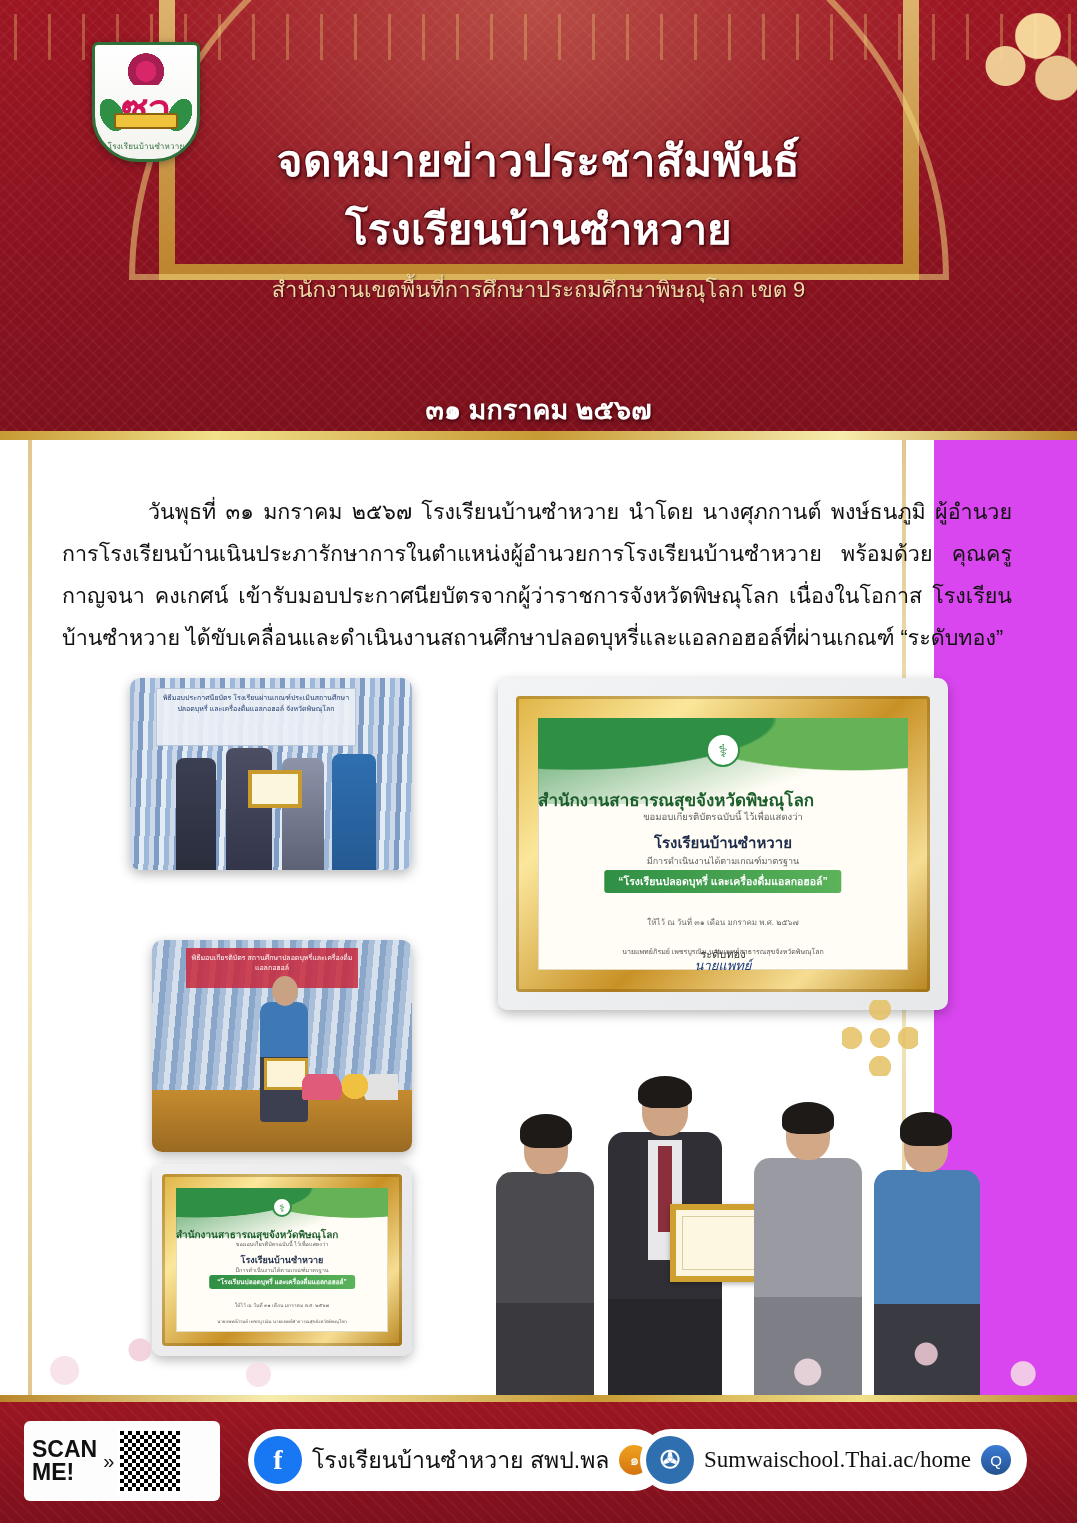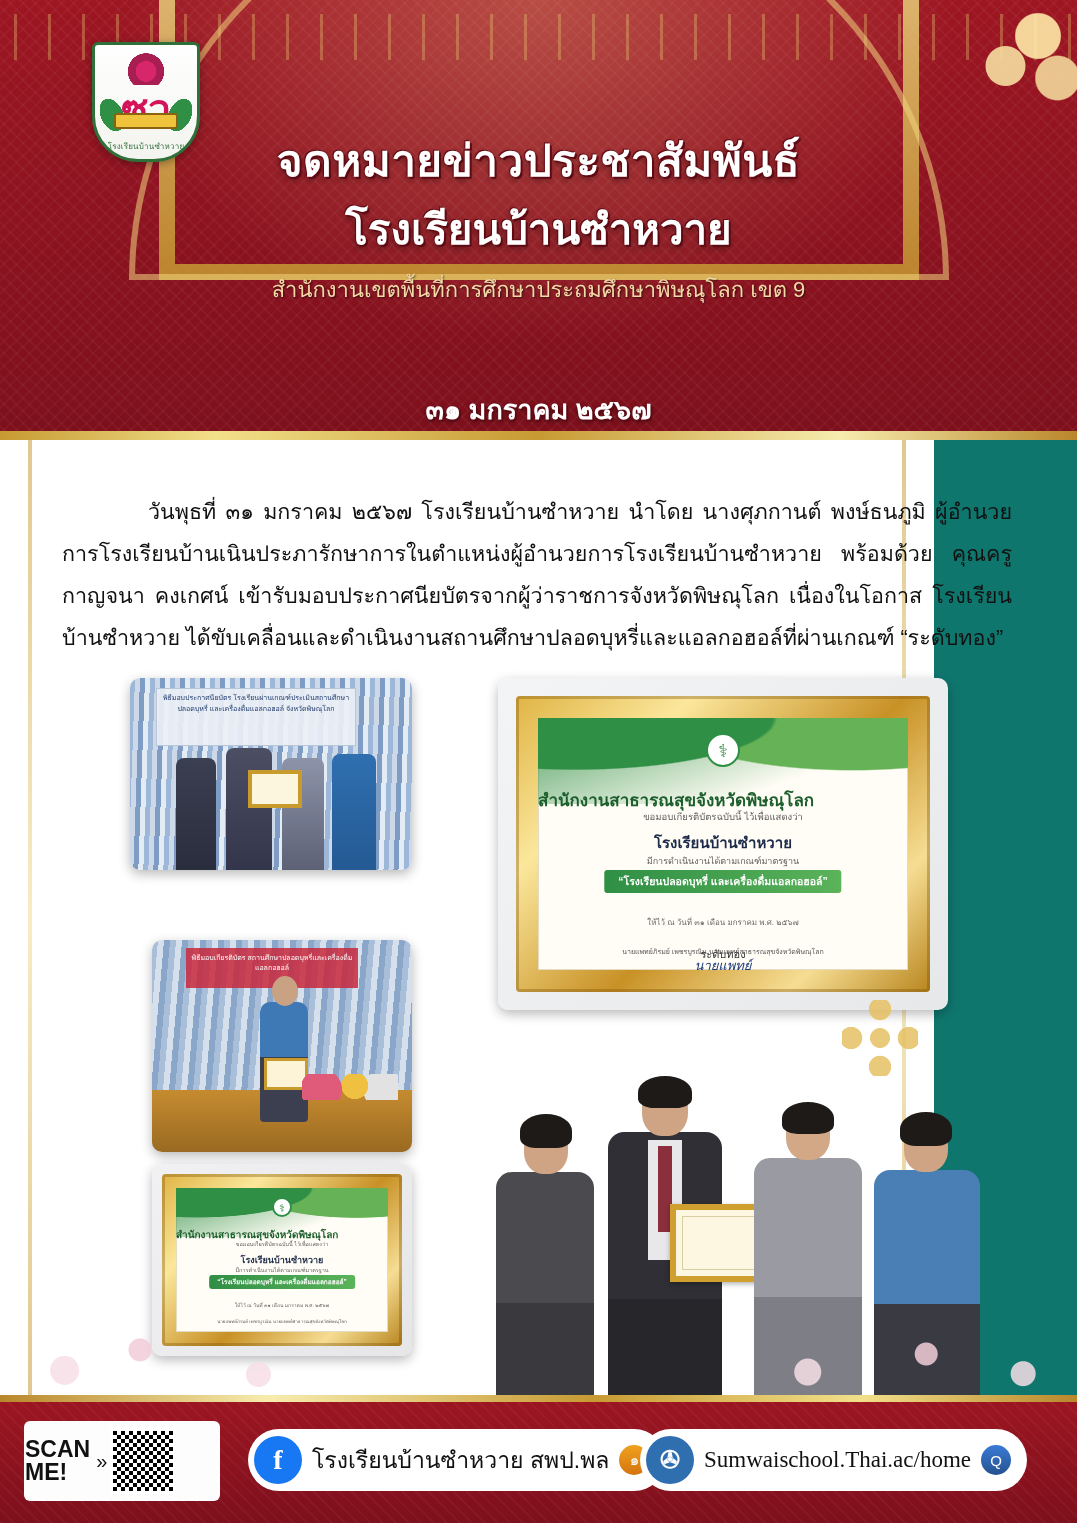--- a/index.html
+++ b/index.html
@@ -5,21 +5,21 @@
   * { box-sizing: border-box; margin: 0; padding: 0; }
   html, body {
     width: 1077px; height: 1523px;
     font-family: "Liberation Sans", sans-serif;
     background: #ffffff;
     overflow: hidden;
   }
   .page {
     position: relative;
     width: 1077px; height: 1523px;
-    background: #0f766e;
+    background: #d946ef;
     overflow: hidden;
   }
 
   
   .header {
     position: absolute; top: 0; left: 0;
     width: 1077px; height: 440px;
     background:
       radial-gradient(ellipse at 50% 0%, rgba(255,220,160,0.28) 0%, rgba(160,20,30,0) 55%),
       repeating-linear-gradient(45deg, rgba(255,255,255,0.035) 0 2px, rgba(0,0,0,0) 2px 9px),
@@ -322,21 +322,21 @@
       radial-gradient(circle at 75% 72%, #f6dfe6 0 13px, rgba(0,0,0,0) 14px),
       radial-gradient(circle at 86% 50%, #f2cdd9 0 11px, rgba(0,0,0,0) 12px),
       radial-gradient(circle at 95% 74%, #f6dfe6 0 12px, rgba(0,0,0,0) 13px);
     opacity: .85;
     pointer-events: none;
   }
   .scan-box {
     position: absolute; left: 24px; top: 26px;
     width: 196px; height: 80px;
     background: #fdfdfd; border-radius: 6px;
-    display: flex; align-items: center; padding: 6px 1px; gap: 6px;
+    display: flex; align-items: center; padding: 6px 8px; gap: 6px;
   }
   .scan-text { font-size: 23px; font-weight: bold; color: #111; line-height: 1.0; }
   .scan-text .me { color:#111; }
   .chev { color:#111; font-size: 20px; letter-spacing: -3px; }
   .qr {
     width: 66px; height: 66px;
     background:
       repeating-linear-gradient(0deg,#000 0 4px,#fff 4px 8px),
       repeating-linear-gradient(90deg,#000 0 4px,#fff 4px 8px);
     background-blend-mode: difference;

